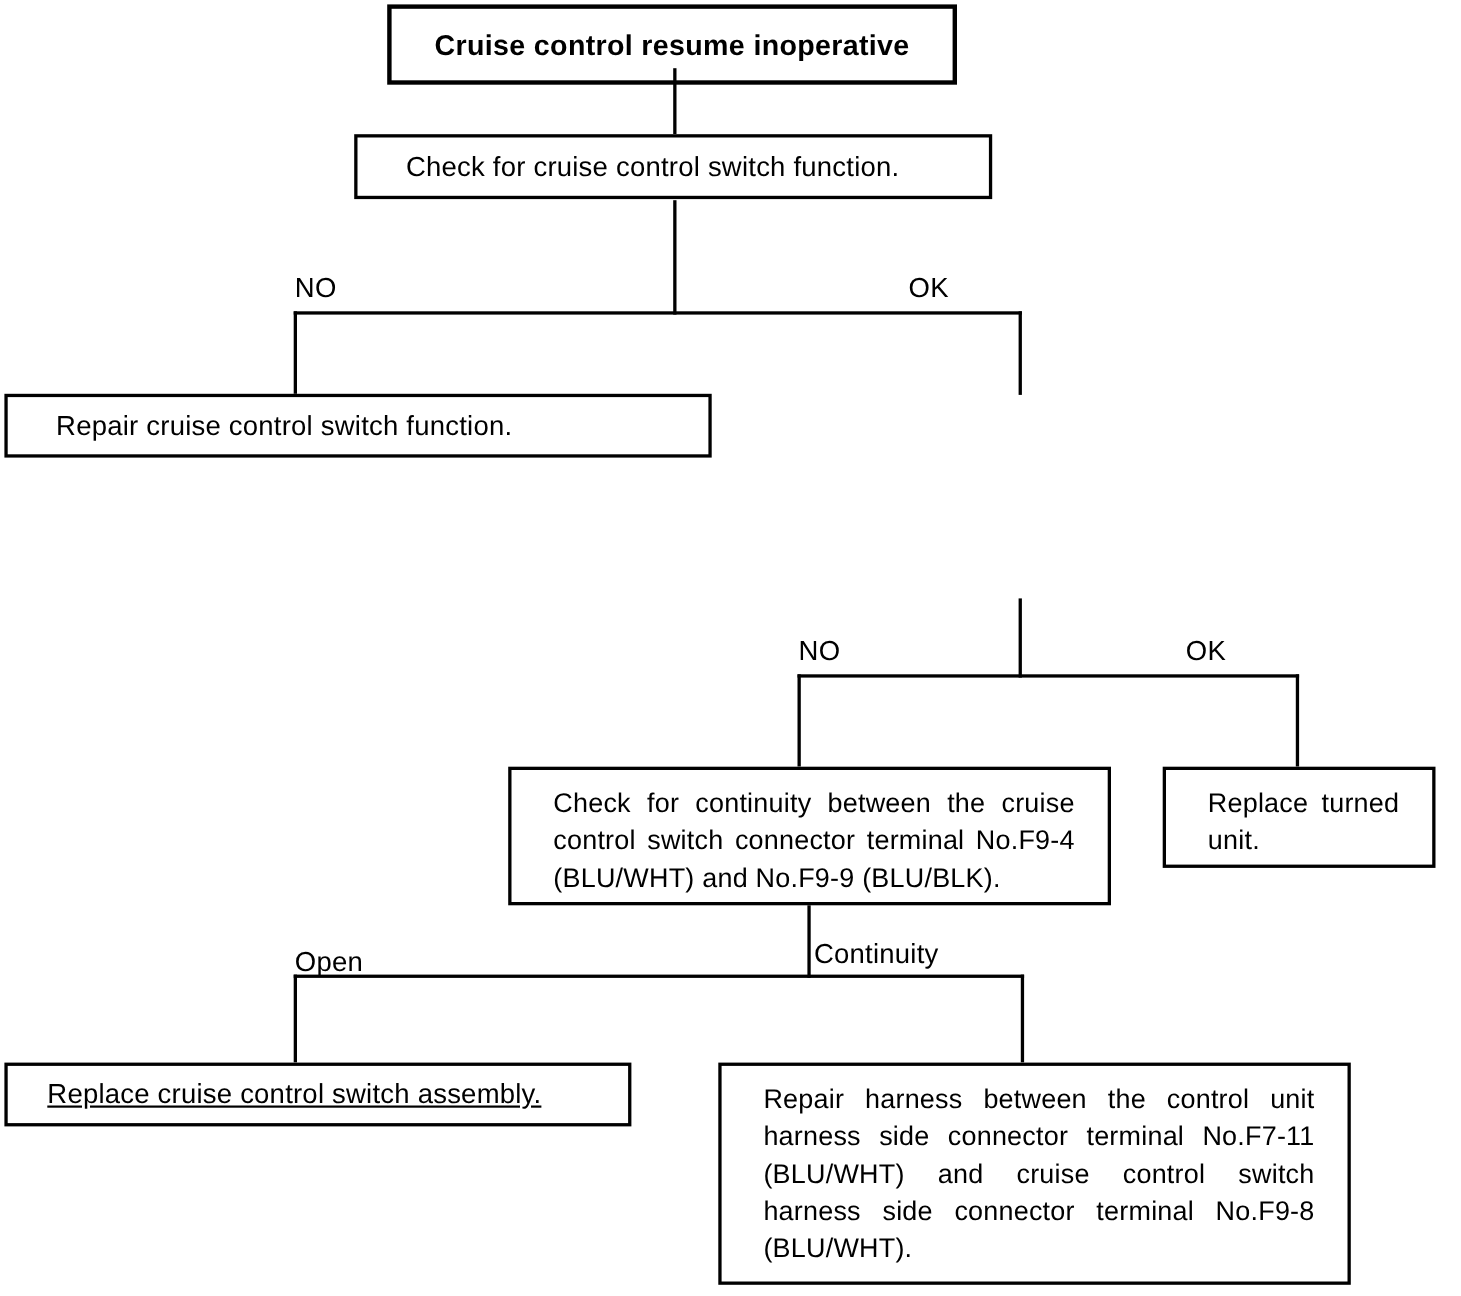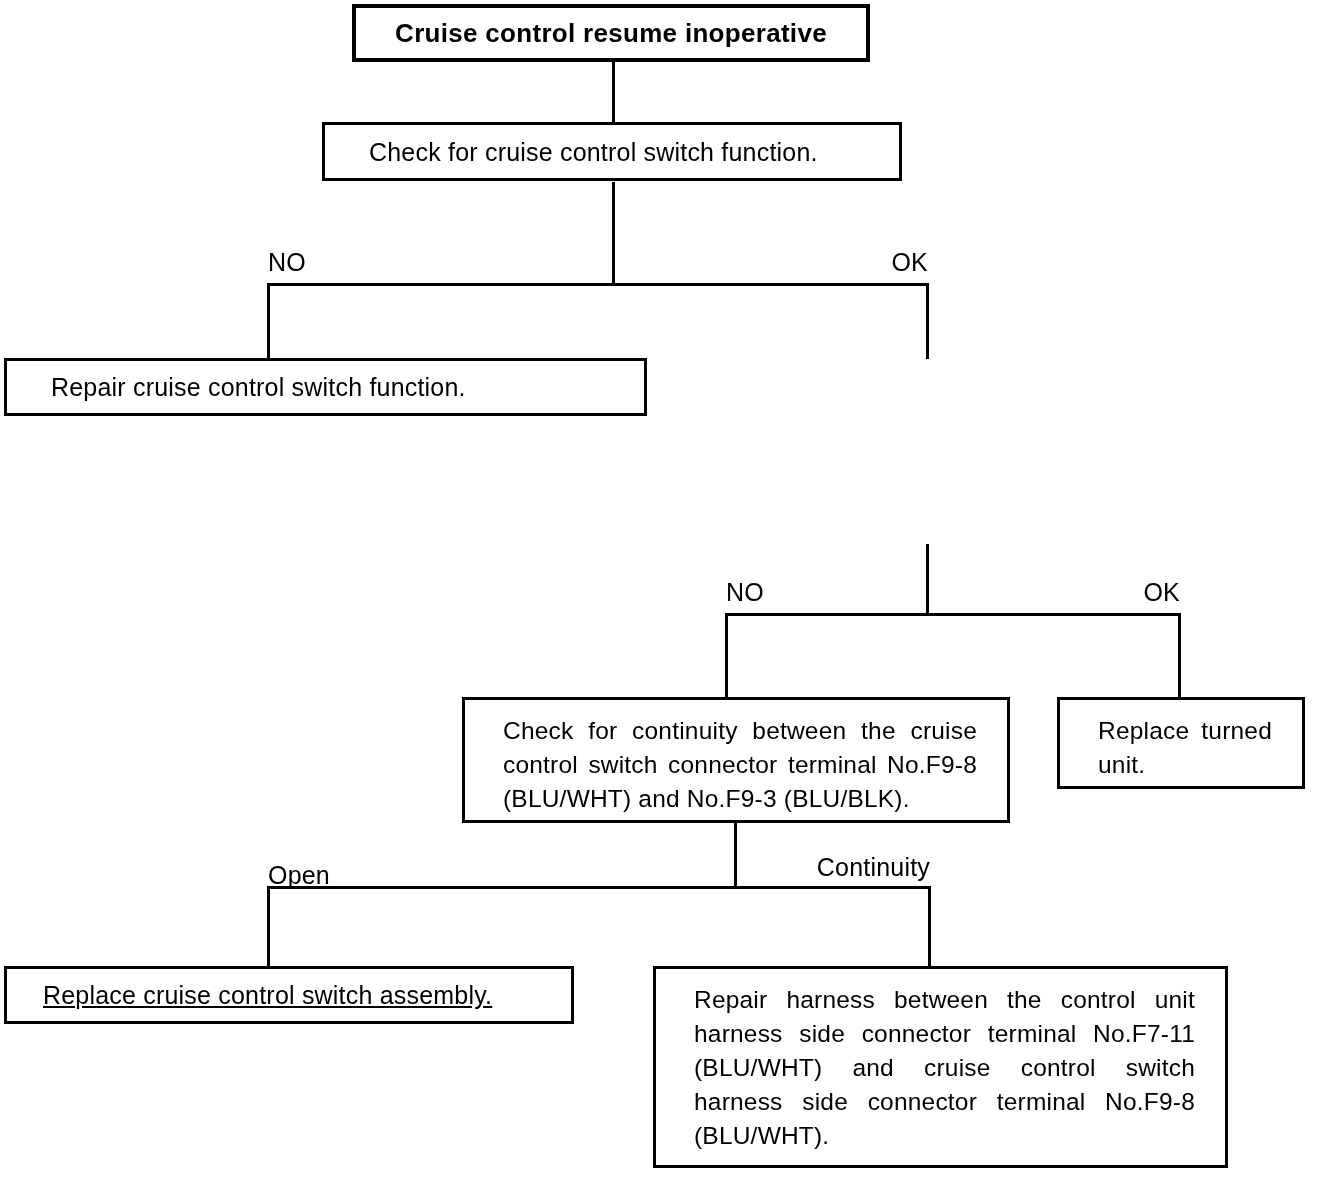--- a/index.html
+++ b/index.html
@@ -70,29 +70,29 @@
     height: 3px;
   }
   .blabel {
     position: absolute;
     font-size: 25px;
     line-height: 28px;
     white-space: nowrap;
     letter-spacing: 0.2px;
   }
   .blabel.right {
-    text-align: right;
+    text-align: left;
   }
 </style>
 </head>
 <body>
 
 <div id="canvas">
 
-  <div class="box title" style="left:352px; top:4px; width:518px; height:58px;">
+  <div class="box title" style="left:352px; top:4px; width:518px; height:73px;">
     <span class="txt">Cruise control resume inoperative</span>
   </div>
 
   <div class="vline" style="left:612px; top:62px; height:60px;"></div>
 
   <div class="box pad-one" style="left:322px; top:122px; width:580px; height:59px;">
     <span class="txt">Check for cruise control switch function.</span>
   </div>
 
   <div class="vline" style="left:612px; top:182px; height:104px;"></div>
@@ -110,21 +110,21 @@
 
   <div class="vline" style="left:926px; top:544px; height:72px;"></div>
   <div class="hline" style="left:725px; top:613px; width:456px;"></div>
   <div class="vline" style="left:725px; top:613px; height:84px;"></div>
   <div class="vline" style="left:1178px; top:613px; height:84px;"></div>
 
   <div class="blabel" style="left:726px; top:578px;">NO</div>
   <div class="blabel right" style="left:1078px; top:578px; width:102px;">OK</div>
 
   <div class="box para indent" style="left:462px; top:697px; width:548px; height:126px;">
-    <span class="txt">Check for continuity between the cruise control switch connector terminal No.F9-8 (BLU/WHT) and No.F9-3 (BLU/BLK).</span>
+    <span class="txt">Check for continuity between the cruise control switch connector terminal No.F9-4 (BLU/WHT) and No.F9-9 (BLU/BLK).</span>
   </div>
 
   <div class="box para indent" style="left:1057px; top:697px; width:248px; height:92px;">
     <span class="txt">Replace turned unit.</span>
   </div>
 
   <div class="vline" style="left:734px; top:823px; height:66px;"></div>
   <div class="hline" style="left:267px; top:886px; width:664px;"></div>
   <div class="vline" style="left:267px; top:886px; height:80px;"></div>
   <div class="vline" style="left:928px; top:886px; height:80px;"></div>

